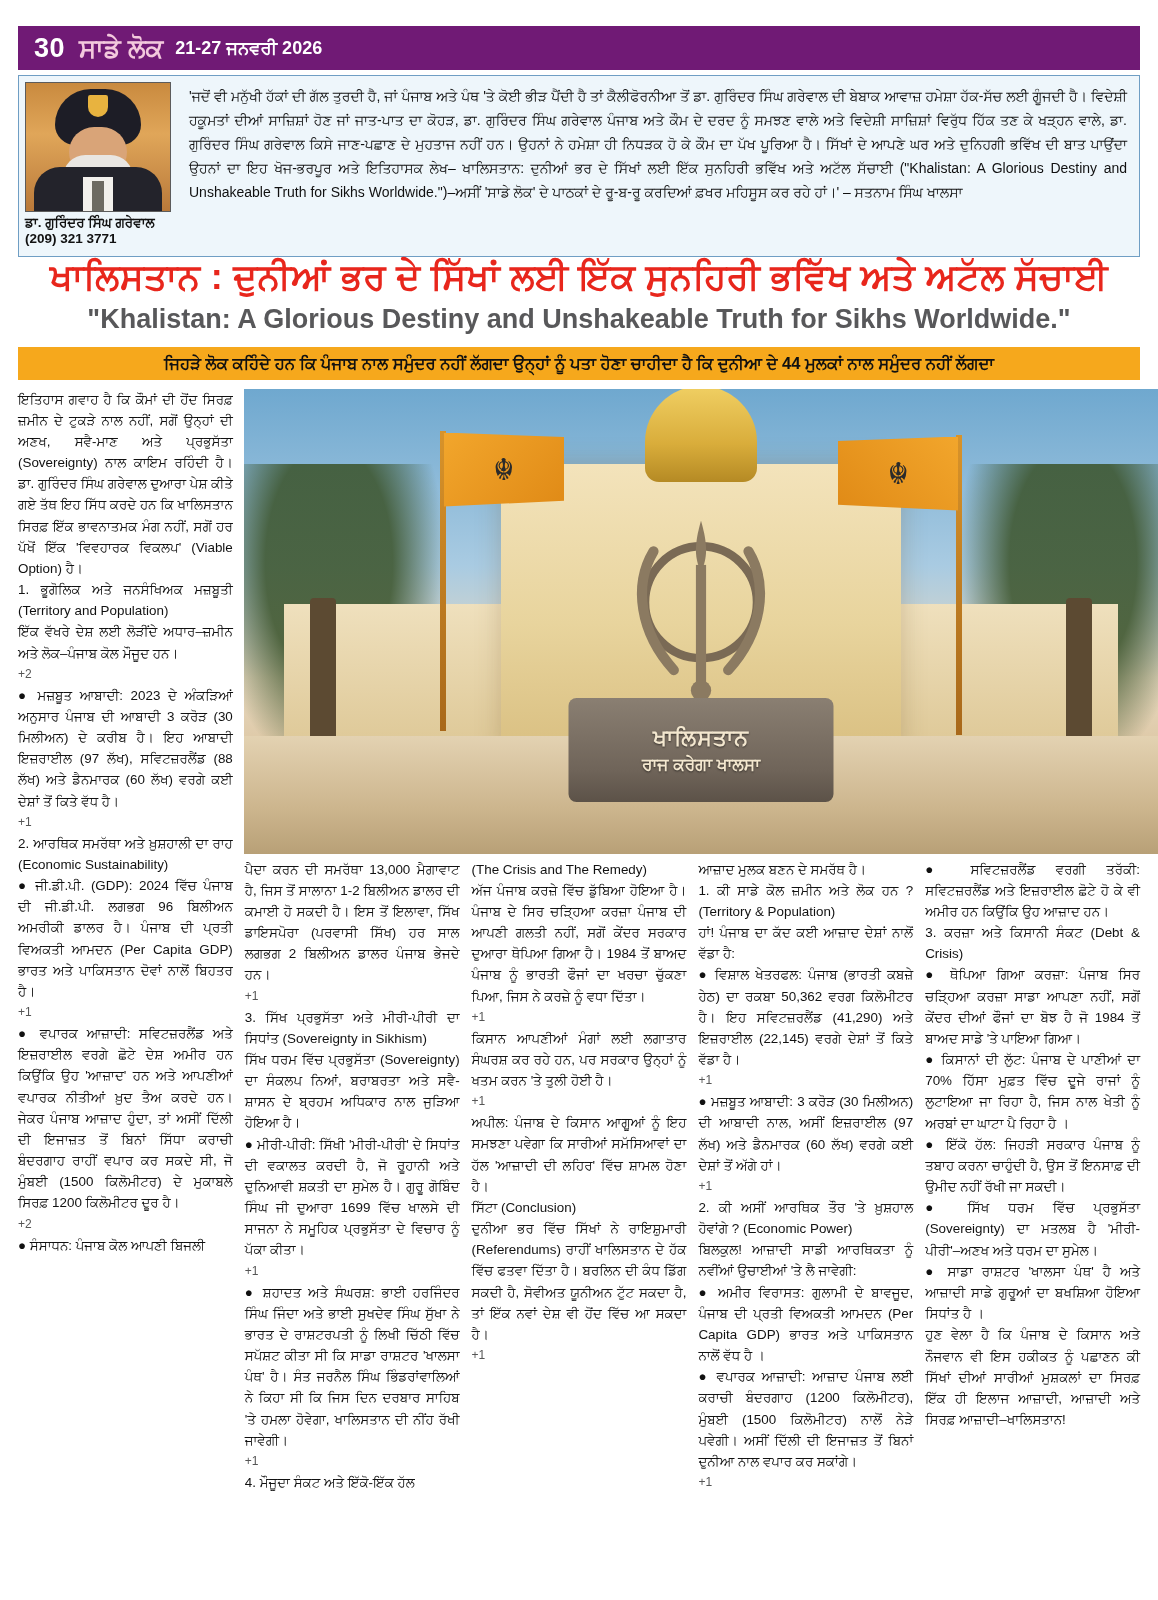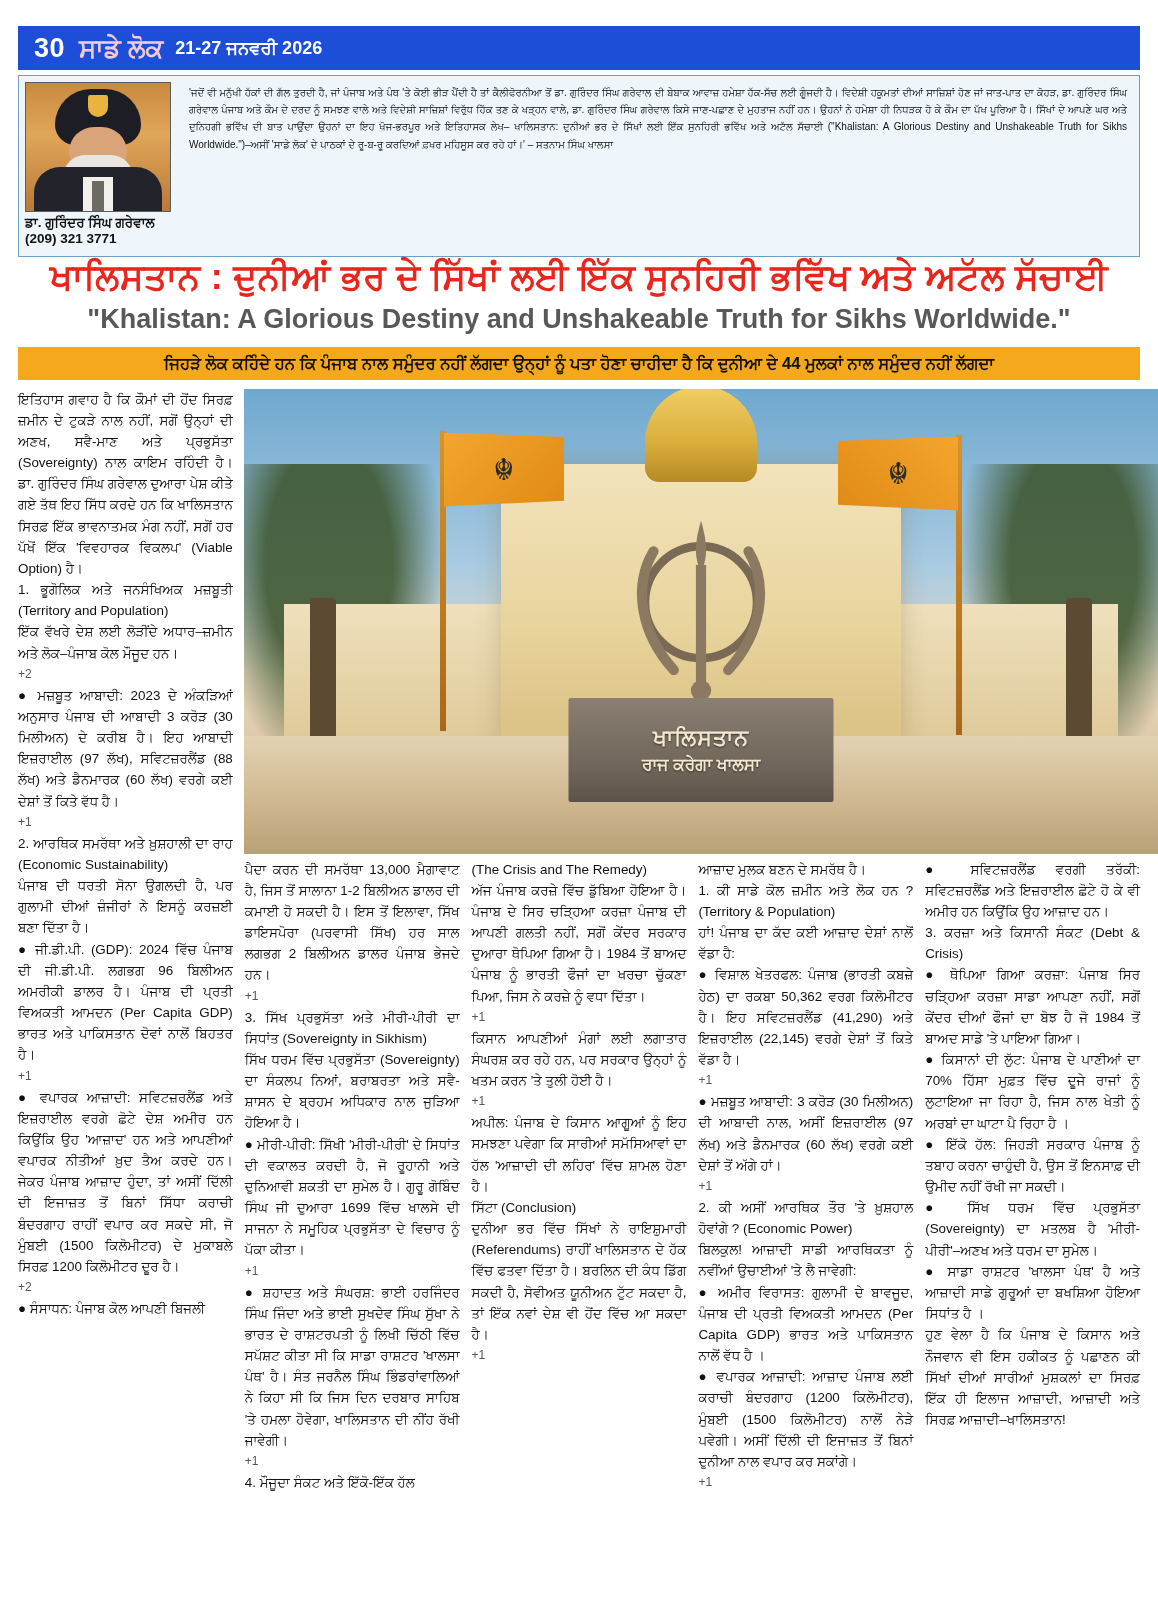--- a/index.html
+++ b/index.html
@@ -11,21 +11,21 @@
     color:#111;
     overflow:hidden;
     position:relative;
   }
   .page{position:relative;width:1158px;height:1600px;box-sizing:border-box;padding:0 18px;}
 
   
   .masthead{
     margin-top:26px;
     height:44px;
-    background:#1d4ed8;
+    background:#701a75;
     display:flex;align-items:center;
     padding-left:16px;
     box-sizing:border-box;
   }
   .masthead .pageno{
     color:#ffffff;font-weight:bold;font-size:27px;letter-spacing:.5px;
     margin-right:14px;line-height:1;
   }
   .masthead .paper{
     color:#f3c9dd;font-weight:bold;font-size:26px;margin-right:12px;line-height:1;
@@ -87,21 +87,21 @@
     width:12px;height:30px;background:#6d6a62;
   }
   .authorname{
     font-size:13.5px;font-weight:bold;margin-top:3px;text-align:center;color:#111;
   }
   .authorphone{font-size:13.5px;font-weight:bold;text-align:center;color:#111;}
 
   .introtext{
     flex:1;
     padding:2px 6px 0 12px;
-    font-size:10px;
+    font-size:14px;
     line-height:1.72;
     text-align:justify;
     color:#101010;
   }
 
   
   .headline-pa{
     text-align:center;
     color:#e8261c;
     font-weight:bold;
@@ -192,21 +192,21 @@
   .photo .wing-r{right:40px;}
   .photo .khanda{
     position:absolute;left:50%;transform:translateX(-50%);
     bottom:150px;width:175px;height:190px;
   }
   .photo .khanda svg{width:100%;height:100%;display:block;}
   .photo .plinth{
     position:absolute;left:50%;transform:translateX(-50%);
     bottom:52px;width:265px;height:104px;
     background:linear-gradient(180deg,#8a7f72 0%,#6f6459 70%,#5c5248 100%);
-    border-radius:2px;
+    border-radius:8px;
     display:flex;flex-direction:column;align-items:center;justify-content:center;
     color:#f3e7cf;font-weight:bold;text-shadow:0 1px 2px rgba(0,0,0,.55);
   }
   .photo .plinth .l1{font-size:22px;letter-spacing:1px;}
   .photo .plinth .l2{font-size:17px;margin-top:4px;}
   .photo .flagpole{position:absolute;width:6px;background:linear-gradient(180deg,#d8932a,#a8681a);}
   .photo .flagpole.left{left:196px;top:42px;height:300px;}
   .photo .flagpole.right{right:196px;top:46px;height:300px;}
   .photo .flag{
     position:absolute;width:120px;height:74px;
@@ -304,21 +304,20 @@
 
     <div class="cols" id="cols">
         <div style="break-inside: avoid; break-after: column;">
           <p class="">ਇਤਿਹਾਸ ਗਵਾਹ ਹੈ ਕਿ ਕੌਮਾਂ ਦੀ ਹੋਂਦ ਸਿਰਫ਼ ਜ਼ਮੀਨ ਦੇ ਟੁਕੜੇ ਨਾਲ ਨਹੀਂ, ਸਗੋਂ ਉਨ੍ਹਾਂ ਦੀ ਅਣਖ, ਸਵੈ-ਮਾਣ ਅਤੇ ਪ੍ਰਭੁਸੱਤਾ (Sovereignty) ਨਾਲ ਕਾਇਮ ਰਹਿੰਦੀ ਹੈ। ਡਾ. ਗੁਰਿੰਦਰ ਸਿੰਘ ਗਰੇਵਾਲ ਦੁਆਰਾ ਪੇਸ਼ ਕੀਤੇ ਗਏ ਤੱਥ ਇਹ ਸਿੱਧ ਕਰਦੇ ਹਨ ਕਿ ਖਾਲਿਸਤਾਨ ਸਿਰਫ਼ ਇੱਕ ਭਾਵਨਾਤਮਕ ਮੰਗ ਨਹੀਂ, ਸਗੋਂ ਹਰ ਪੱਖੋਂ ਇੱਕ 'ਵਿਵਹਾਰਕ ਵਿਕਲਪ' (Viable Option) ਹੈ।</p>
           <p class="">1. ਭੂਗੋਲਿਕ ਅਤੇ ਜਨਸੰਖਿਅਕ ਮਜ਼ਬੂਤੀ (Territory and Population)</p>
           <p class="">ਇੱਕ ਵੱਖਰੇ ਦੇਸ਼ ਲਈ ਲੋੜੀਂਦੇ ਅਧਾਰ–ਜ਼ਮੀਨ ਅਤੇ ਲੋਕ–ਪੰਜਾਬ ਕੋਲ ਮੌਜੂਦ ਹਨ।</p>
           <p class="plus">+2</p>
           <p class="">● ਮਜ਼ਬੂਤ ਆਬਾਦੀ: 2023 ਦੇ ਅੰਕੜਿਆਂ ਅਨੁਸਾਰ ਪੰਜਾਬ ਦੀ ਆਬਾਦੀ 3 ਕਰੋੜ (30 ਮਿਲੀਅਨ) ਦੇ ਕਰੀਬ ਹੈ। ਇਹ ਆਬਾਦੀ ਇਜ਼ਰਾਈਲ (97 ਲੱਖ), ਸਵਿਟਜ਼ਰਲੈਂਡ (88 ਲੱਖ) ਅਤੇ ਡੈਨਮਾਰਕ (60 ਲੱਖ) ਵਰਗੇ ਕਈ ਦੇਸ਼ਾਂ ਤੋਂ ਕਿਤੇ ਵੱਧ ਹੈ।</p>
           <p class="plus">+1</p>
           <p class="">2. ਆਰਥਿਕ ਸਮਰੱਥਾ ਅਤੇ ਖ਼ੁਸ਼ਹਾਲੀ ਦਾ ਰਾਹ (Economic Sustainability)</p>
-          <p class="">ਪੰਜਾਬ ਦੀ ਧਰਤੀ ਸੋਨਾ ਉਗਲਦੀ ਹੈ, ਪਰ ਗੁਲਾਮੀ ਦੀਆਂ ਜ਼ੰਜੀਰਾਂ ਨੇ ਇਸਨੂੰ ਕਰਜ਼ਈ ਬਣਾ ਦਿੱਤਾ ਹੈ।</p>
           <p class="">● ਜੀ.ਡੀ.ਪੀ. (GDP): 2024 ਵਿੱਚ ਪੰਜਾਬ ਦੀ ਜੀ.ਡੀ.ਪੀ. ਲਗਭਗ 96 ਬਿਲੀਅਨ ਅਮਰੀਕੀ ਡਾਲਰ ਹੈ। ਪੰਜਾਬ ਦੀ ਪ੍ਰਤੀ ਵਿਅਕਤੀ ਆਮਦਨ (Per Capita GDP) ਭਾਰਤ ਅਤੇ ਪਾਕਿਸਤਾਨ ਦੋਵਾਂ ਨਾਲੋਂ ਬਿਹਤਰ ਹੈ।</p>
           <p class="plus">+1</p>
           <p class="">● ਵਪਾਰਕ ਆਜ਼ਾਦੀ: ਸਵਿਟਜ਼ਰਲੈਂਡ ਅਤੇ ਇਜ਼ਰਾਈਲ ਵਰਗੇ ਛੋਟੇ ਦੇਸ਼ ਅਮੀਰ ਹਨ ਕਿਉਂਕਿ ਉਹ 'ਆਜ਼ਾਦ' ਹਨ ਅਤੇ ਆਪਣੀਆਂ ਵਪਾਰਕ ਨੀਤੀਆਂ ਖ਼ੁਦ ਤੈਅ ਕਰਦੇ ਹਨ। ਜੇਕਰ ਪੰਜਾਬ ਆਜ਼ਾਦ ਹੁੰਦਾ, ਤਾਂ ਅਸੀਂ ਦਿੱਲੀ ਦੀ ਇਜਾਜ਼ਤ ਤੋਂ ਬਿਨਾਂ ਸਿੱਧਾ ਕਰਾਚੀ ਬੰਦਰਗਾਹ ਰਾਹੀਂ ਵਪਾਰ ਕਰ ਸਕਦੇ ਸੀ, ਜੋ ਮੁੰਬਈ (1500 ਕਿਲੋਮੀਟਰ) ਦੇ ਮੁਕਾਬਲੇ ਸਿਰਫ਼ 1200 ਕਿਲੋਮੀਟਰ ਦੂਰ ਹੈ।</p>
           <p class="plus">+2</p>
           <p class="">● ਸੰਸਾਧਨ: ਪੰਜਾਬ ਕੋਲ ਆਪਣੀ ਬਿਜਲੀ</p>
         </div>
         <div style="break-inside: avoid; break-after: column;">
           <div style="height: 470px;"></div>
           <p class="">ਪੈਦਾ ਕਰਨ ਦੀ ਸਮਰੱਥਾ 13,000 ਮੈਗਾਵਾਟ ਹੈ, ਜਿਸ ਤੋਂ ਸਾਲਾਨਾ 1-2 ਬਿਲੀਅਨ ਡਾਲਰ ਦੀ ਕਮਾਈ ਹੋ ਸਕਦੀ ਹੈ। ਇਸ ਤੋਂ ਇਲਾਵਾ, ਸਿੱਖ ਡਾਇਸਪੋਰਾ (ਪਰਵਾਸੀ ਸਿੱਖ) ਹਰ ਸਾਲ ਲਗਭਗ 2 ਬਿਲੀਅਨ ਡਾਲਰ ਪੰਜਾਬ ਭੇਜਦੇ ਹਨ।</p>
           <p class="plus">+1</p>

